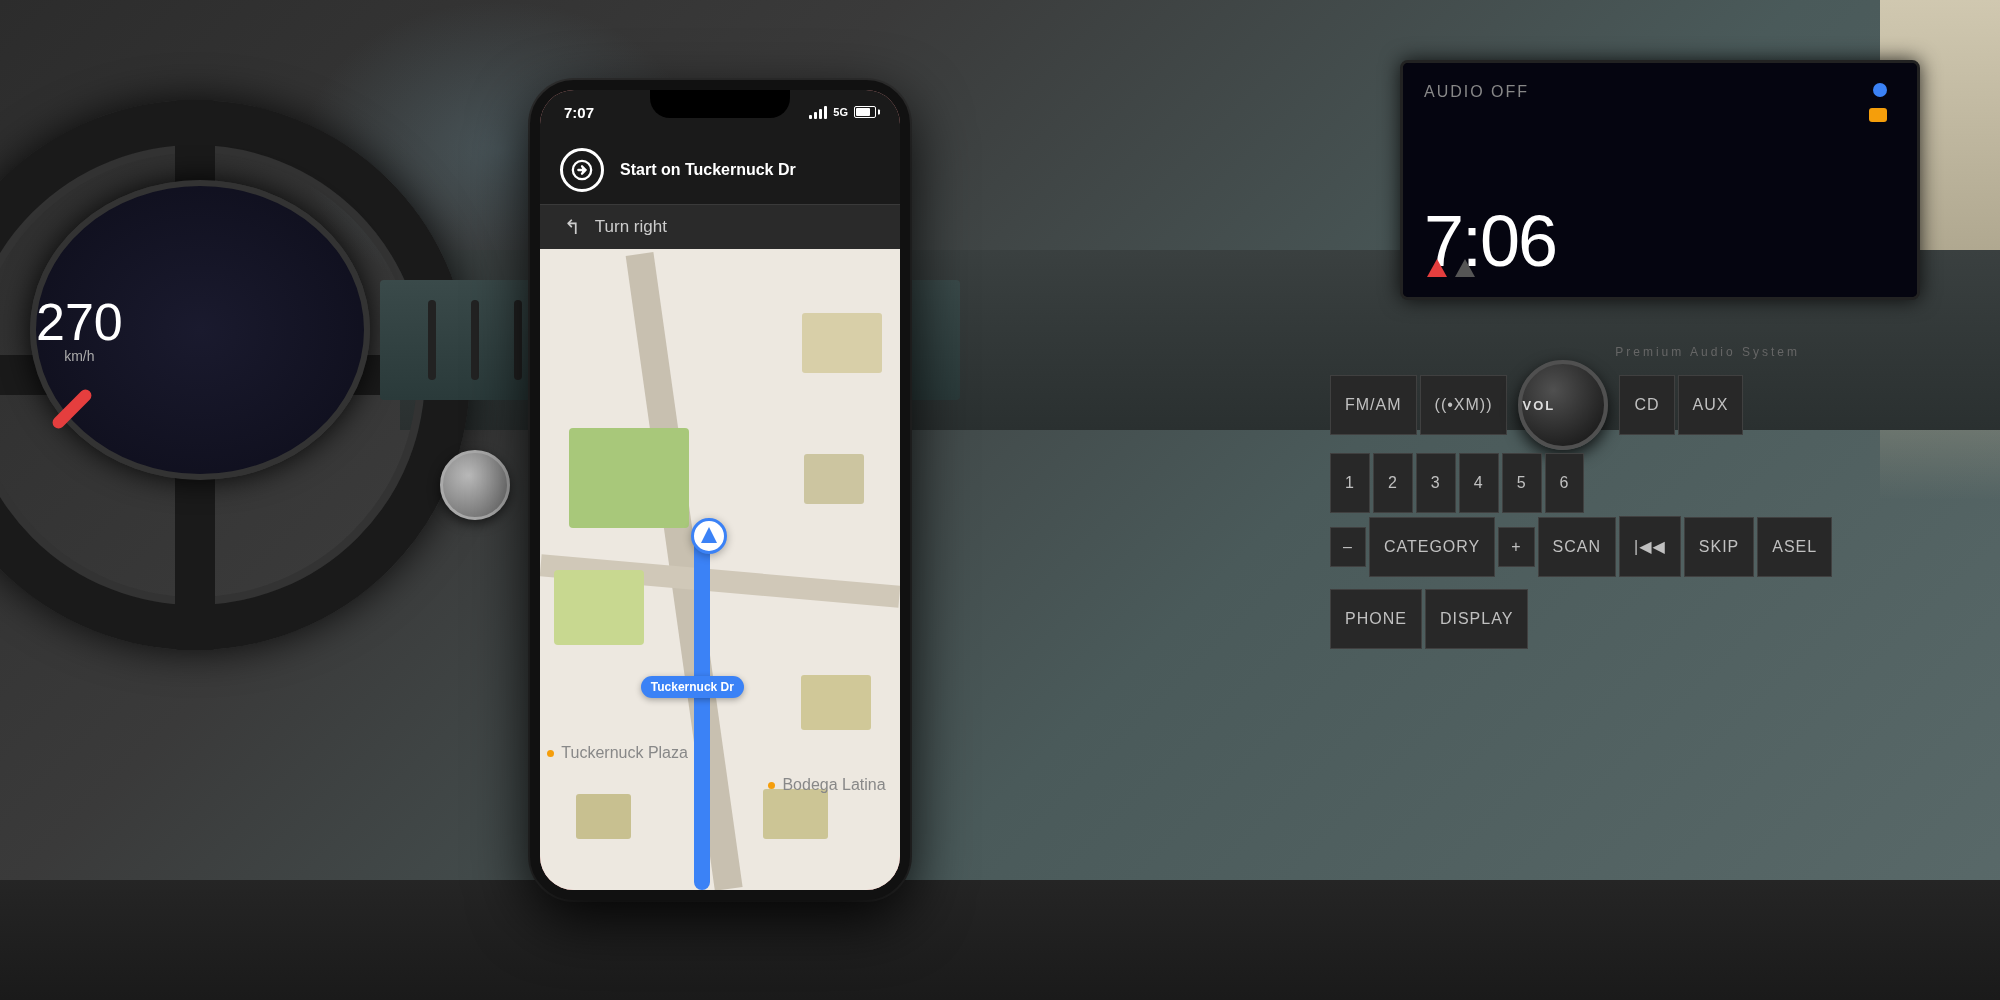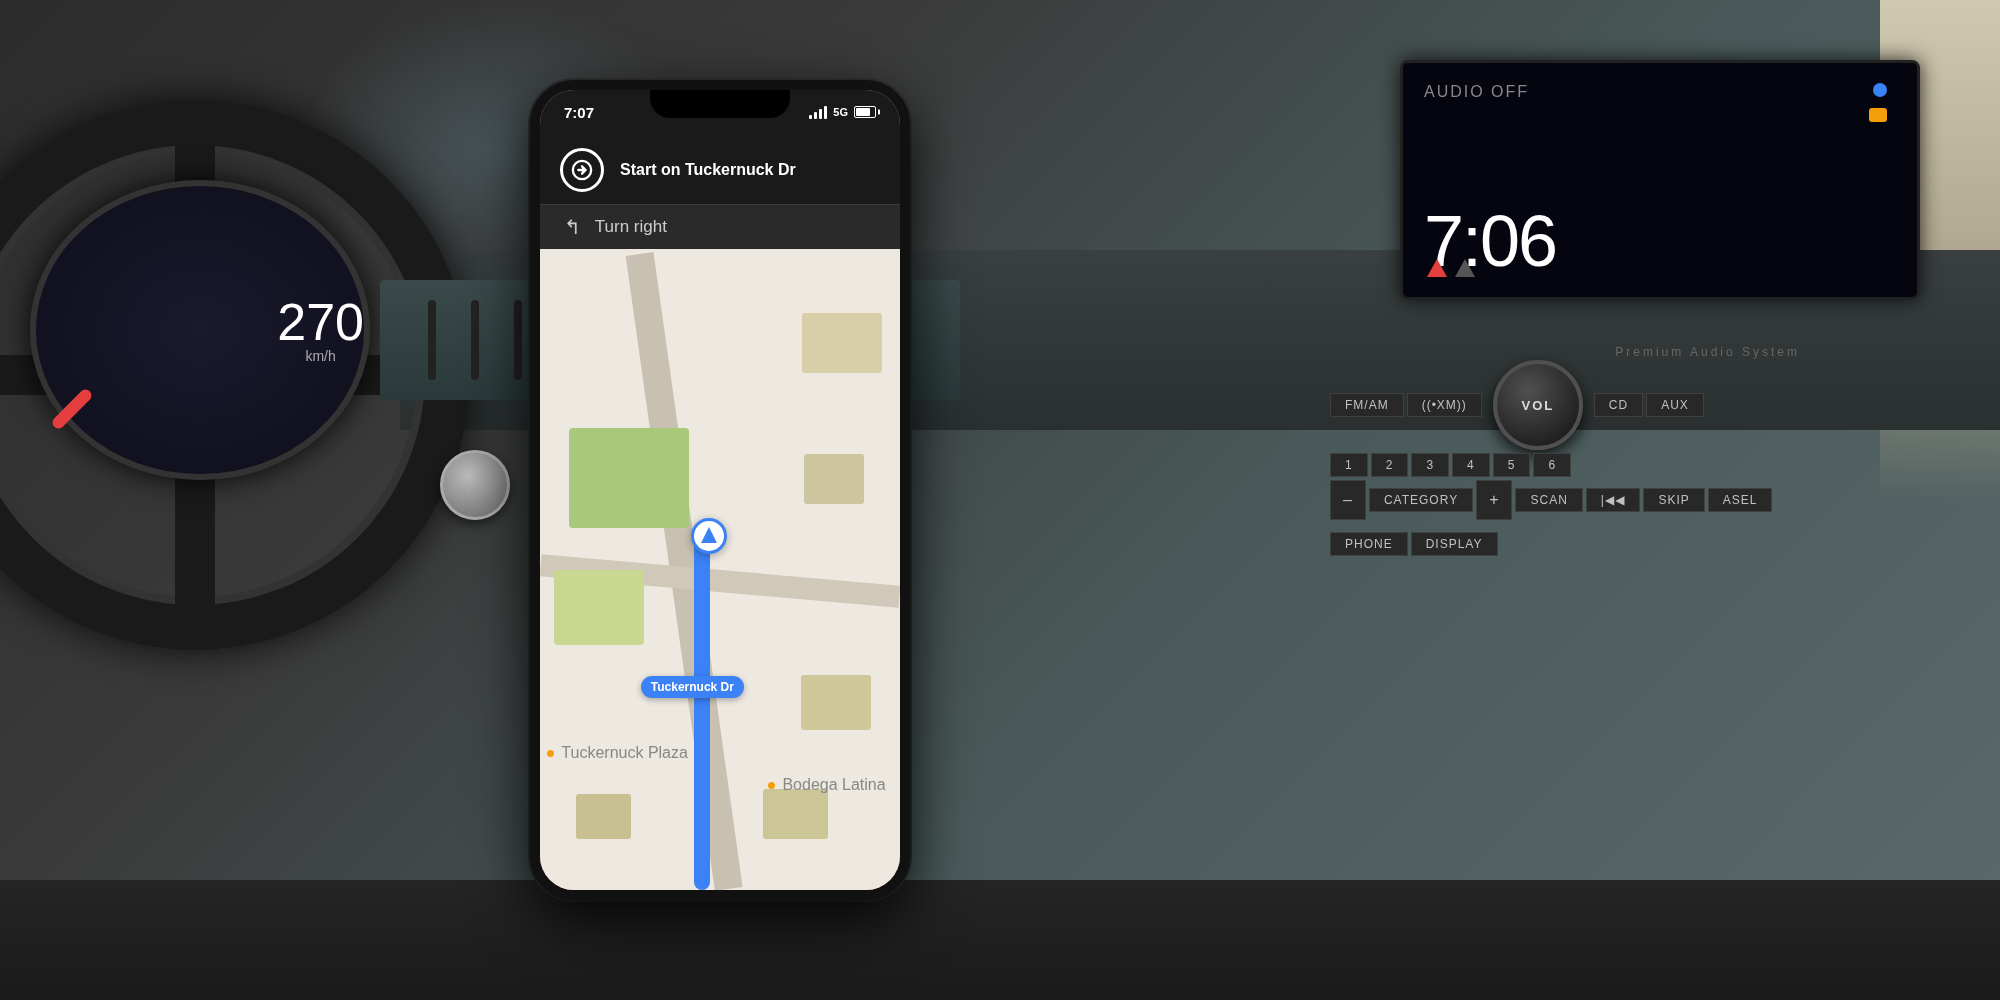--- a/index.html
+++ b/index.html
@@ -59,21 +59,21 @@
       position: absolute;
       left: 30px;
       top: 180px;
       width: 340px;
       height: 300px;
       background: radial-gradient(ellipse, #1a1a2e 0%, #0d0d1a 100%);
       border-radius: 50%;
       border: 6px solid #333;
       display: flex;
       align-items: center;
-      justify-content: flex-end;
+      justify-content: flex-start;
       box-shadow: 0 0 30px rgba(0,0,0,0.9);
     }
     .gauge-speed {
       text-align: center;
       color: #fff;
     }
     .gauge-speed .speed-number {
       font-size: 52px;
       font-weight: 300;
       color: #fff;
@@ -616,40 +616,39 @@
     .apt-row5 {
       display: flex;
       align-items: center;
       gap: 3px;
     }
 
     .abtn {
       background: #282828;
       border: 1px solid #404040;
       color: #c0c0c0;
-      padding: 4px 14px;
-      font-size: 12px;
+      padding: 20px 14px;
+      font-size: 16px;
       letter-spacing: 1px;
       cursor: pointer;
       font-family: inherit;
       white-space: nowrap;
     }
     .abtn-arrow {
       font-size: 16px;
       padding: 10px 12px;
     }
     .vol-knob-lg {
       width: 90px;
       height: 90px;
       border-radius: 50%;
       background: radial-gradient(circle at 38% 32%, #505050, #101010);
       border: 4px solid #505050;
       display: flex;
       align-items: center;
-      justify-content: center;
       color: #ddd;
       font-size: 13px;
       font-weight: 700;
       letter-spacing: 2px;
       box-shadow: 0 6px 16px rgba(0,0,0,0.8);
       flex-shrink: 0;
       margin: 0 8px;
     }
 
     

